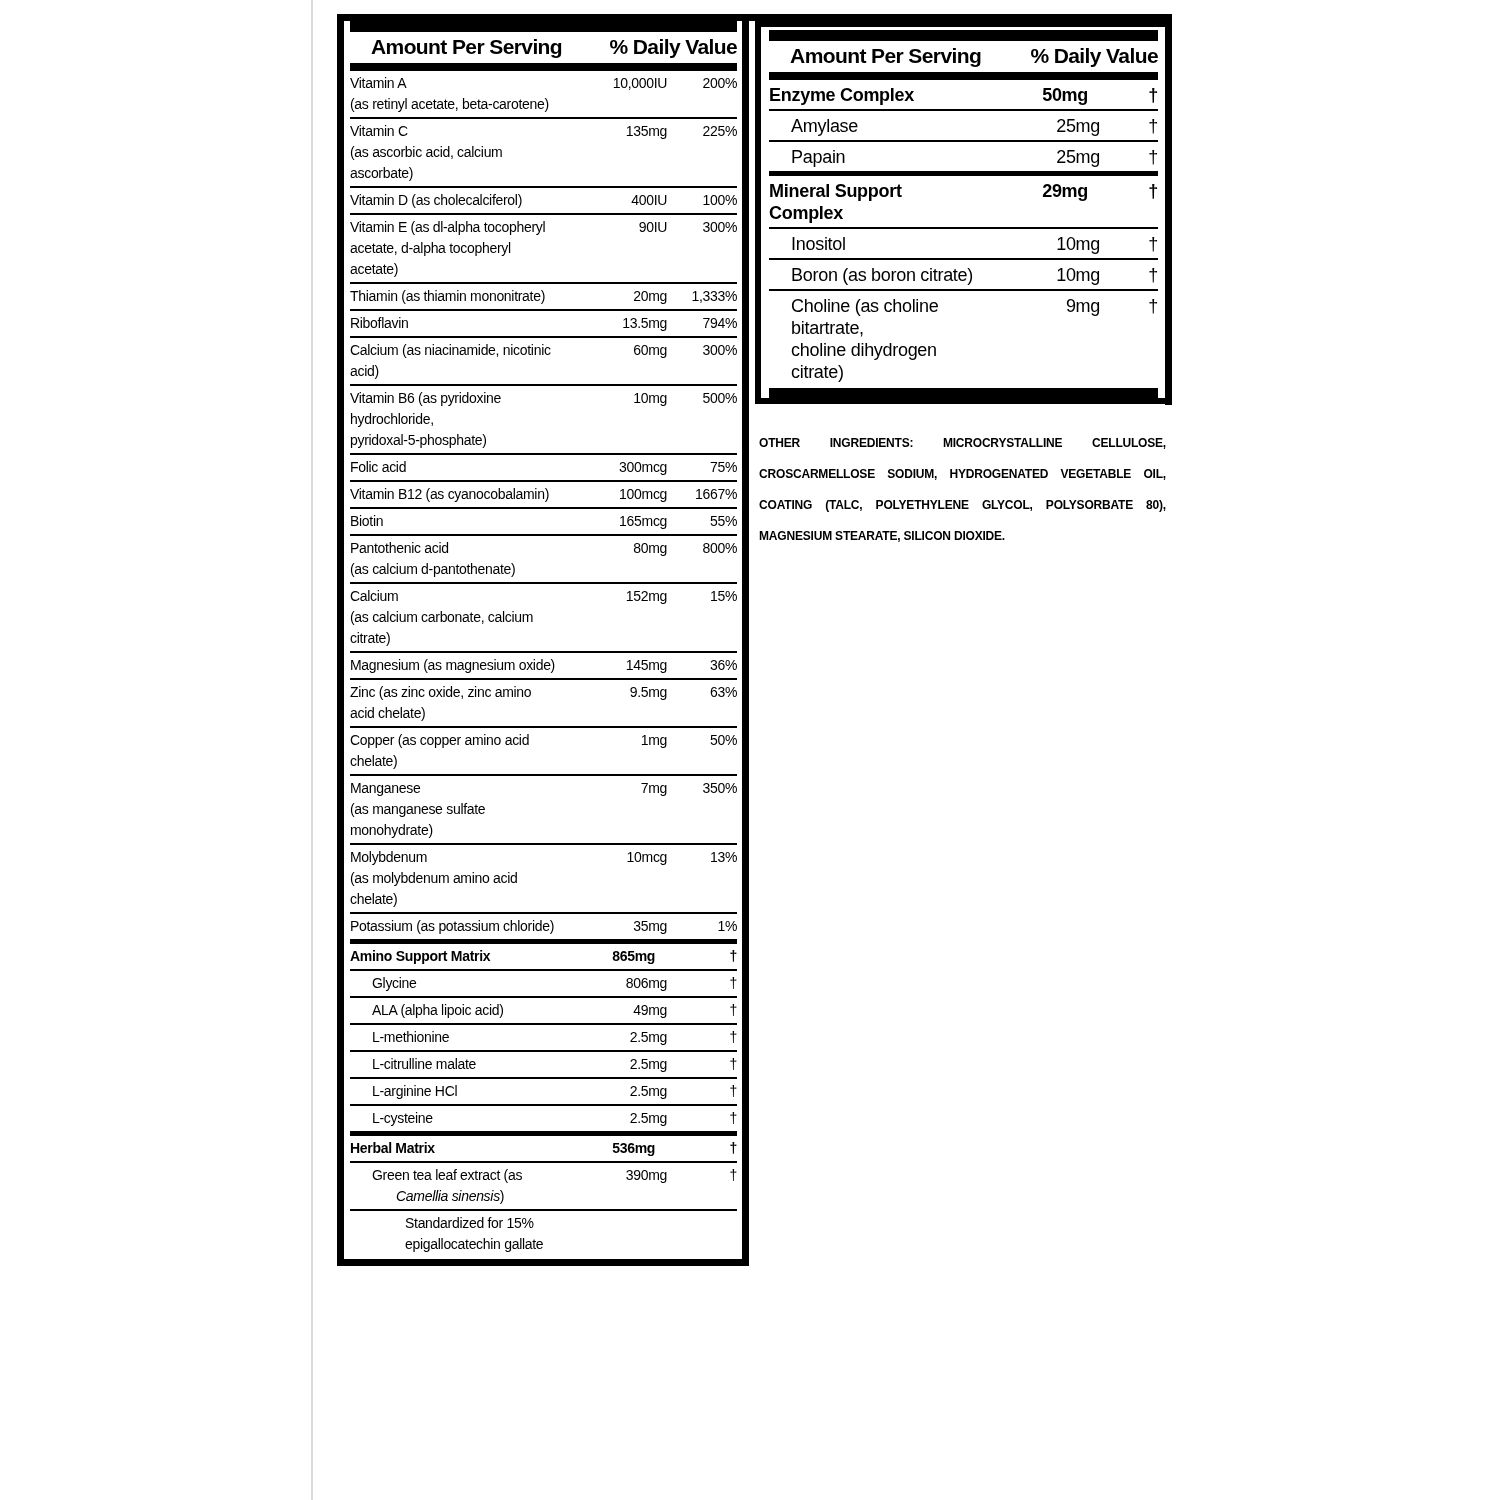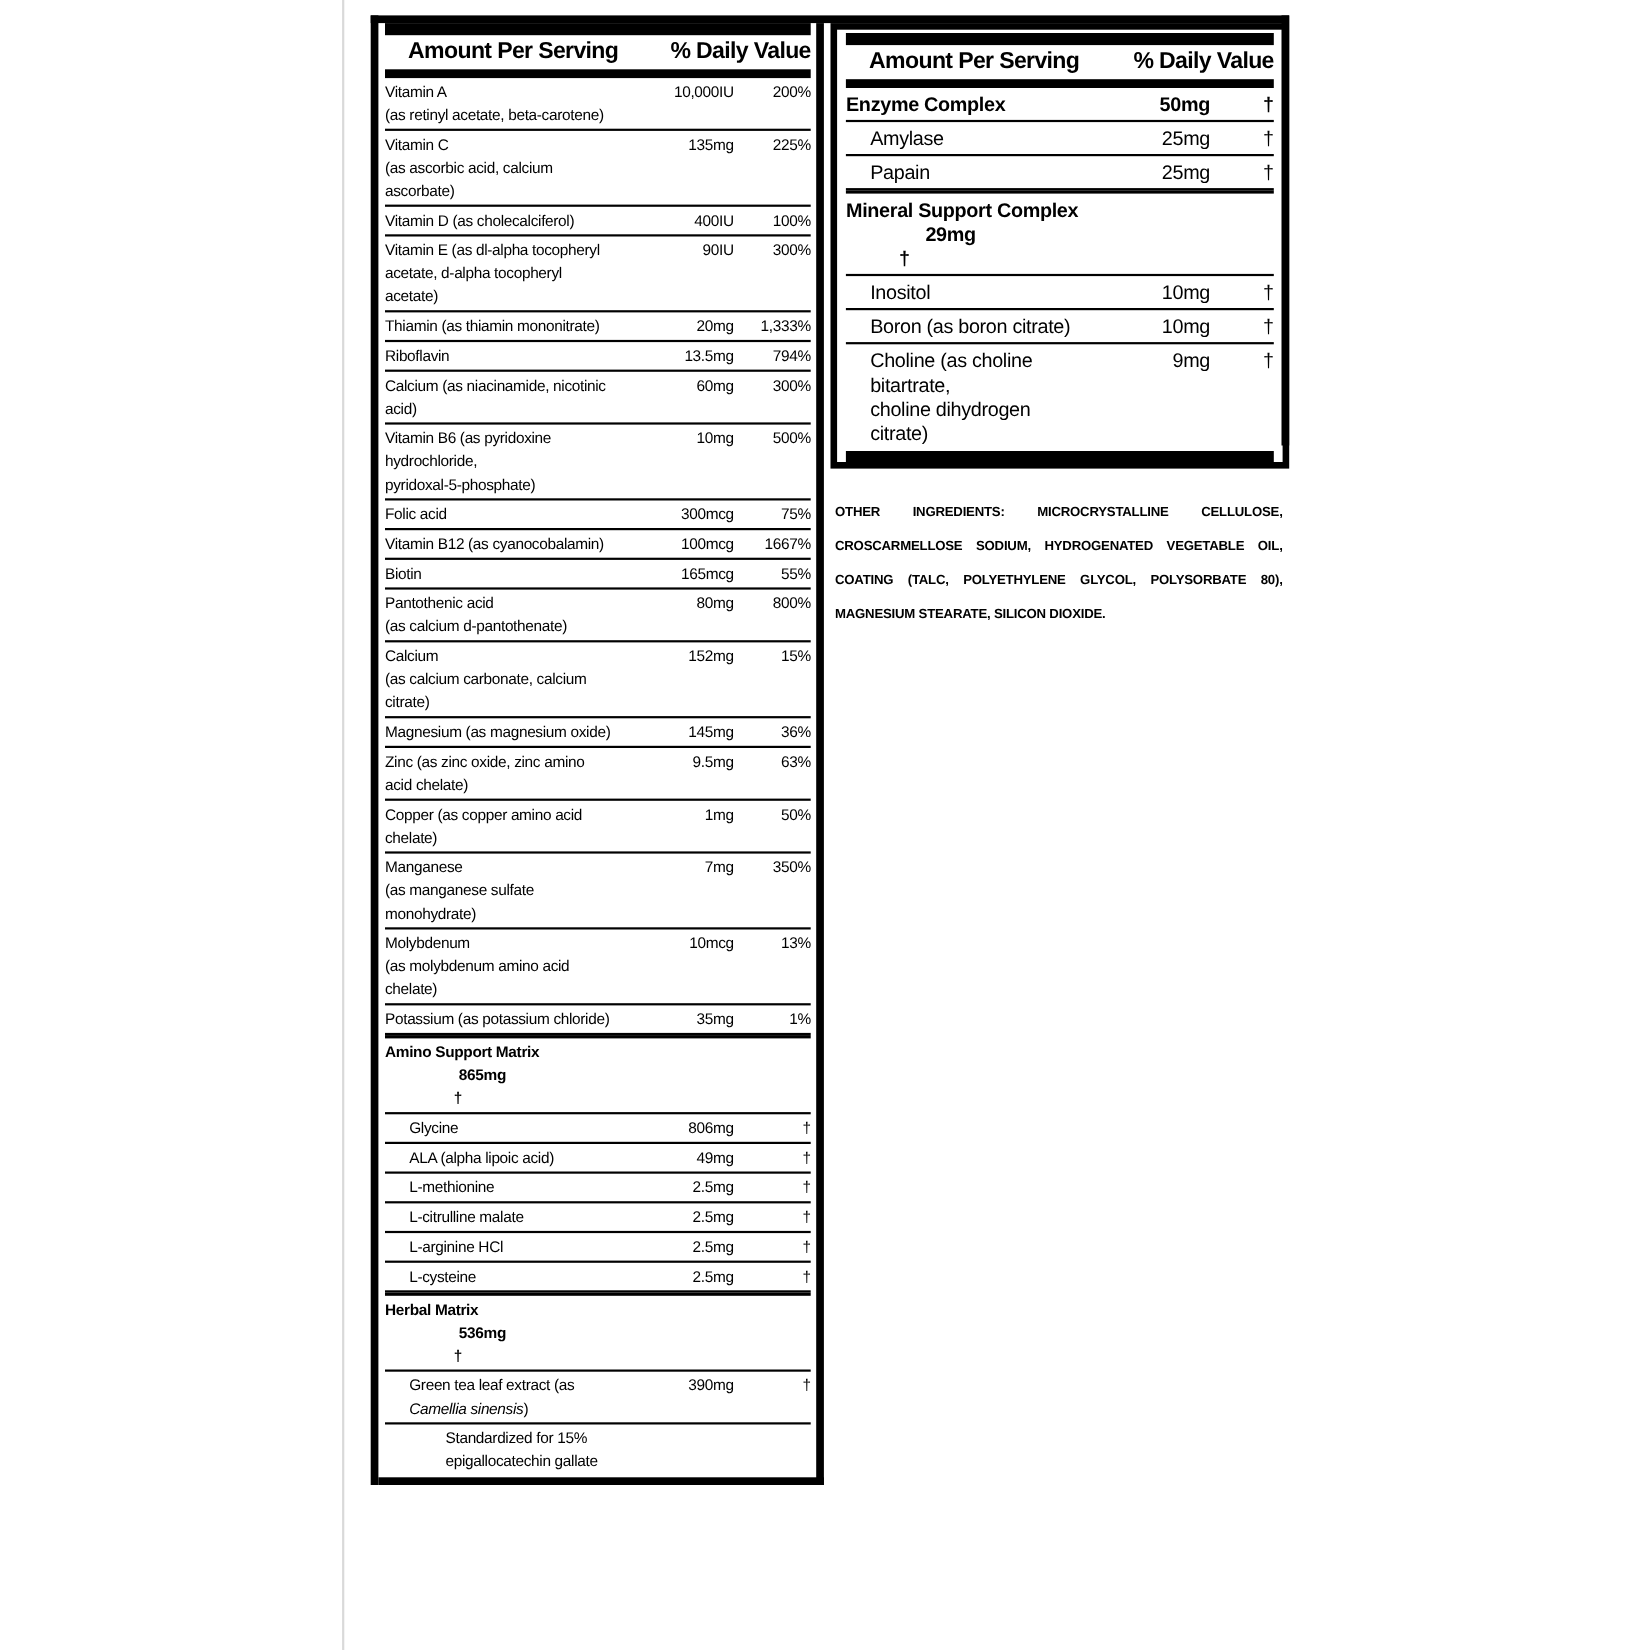--- a/index.html
+++ b/index.html
@@ -32,26 +32,26 @@
   .hdr-row{
     display:flex;justify-content:space-between;align-items:center;
     font-weight:700;font-size:21px;letter-spacing:-0.6px;padding:3px 0 4px;line-height:24px;margin-left:21px;
   }
   .rows .row{
     display:flex;align-items:flex-start;
     border-bottom:2px solid #000;
     padding:2px 0;font-size:14px;line-height:21px;letter-spacing:-0.3px;
   }
   .rows .row:last-child{border-bottom:none;}
-  .rows .row.thick-top{border-top:3px solid #000;flex-direction:column;}
-  .rows .row.bold{font-weight:700;}
+  .rows .row.thick-top{border-top:3px solid #000;}
+  .rows .row.bold{font-weight:700;gap:12px;}
   .row .name{flex:1;}
   .row.indent1 .name{padding-left:22px;}
   .row.indent2 .name{padding-left:55px;}
-  .row .name .it{font-style:italic;}
+  .row .name .it{font-style:italic;margin-left:24px;}
   .row .amt{width:110px;text-align:right;white-space:nowrap;}
   .row .dv{width:70px;text-align:right;white-space:nowrap;}
   
   .facts-box{border:6px solid #000;padding:3px 8px 0;}
   .facts-box .rows .row{font-size:18px;line-height:22px;padding:4px 0 3px;}
   .facts-box .row .amt{width:118px;}
   .facts-box .row .dv{width:58px;}
   .footnote-bar{height:10px;background:#000;margin-top:2px;}
   .footnote{font-size:23px;letter-spacing:-0.3px;padding:8px 0 6px;line-height:27px;}
   

